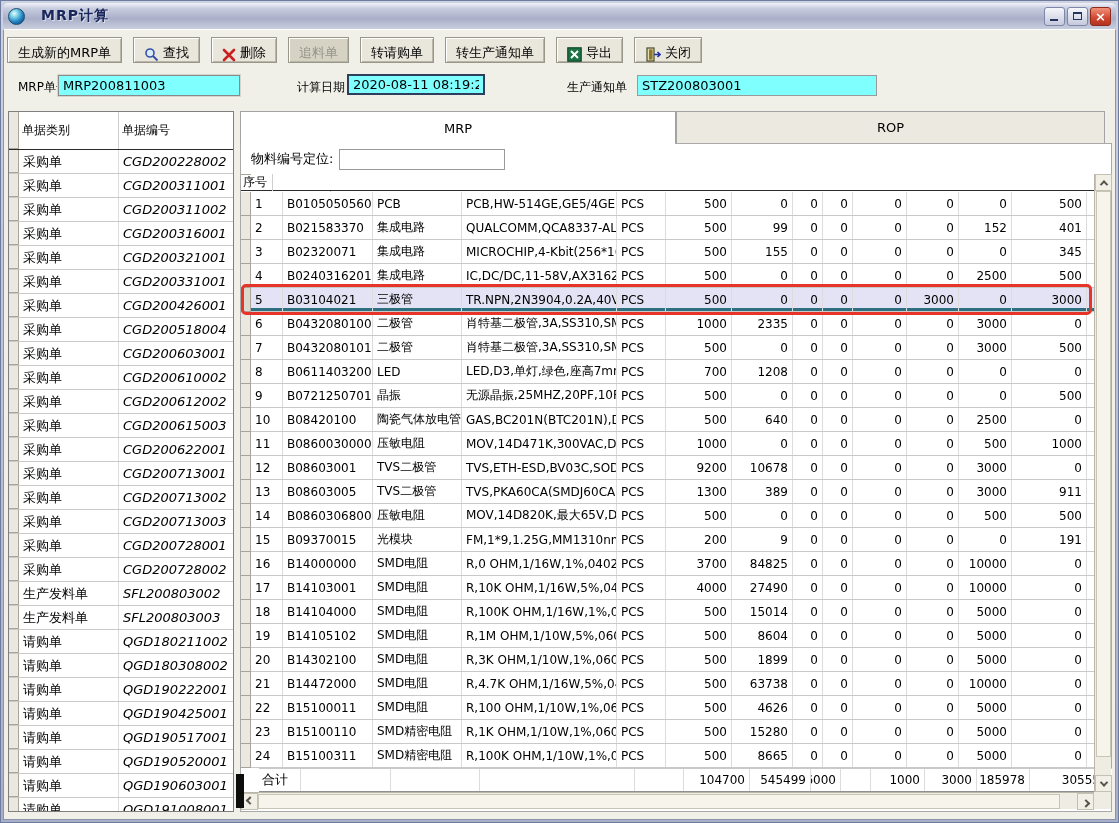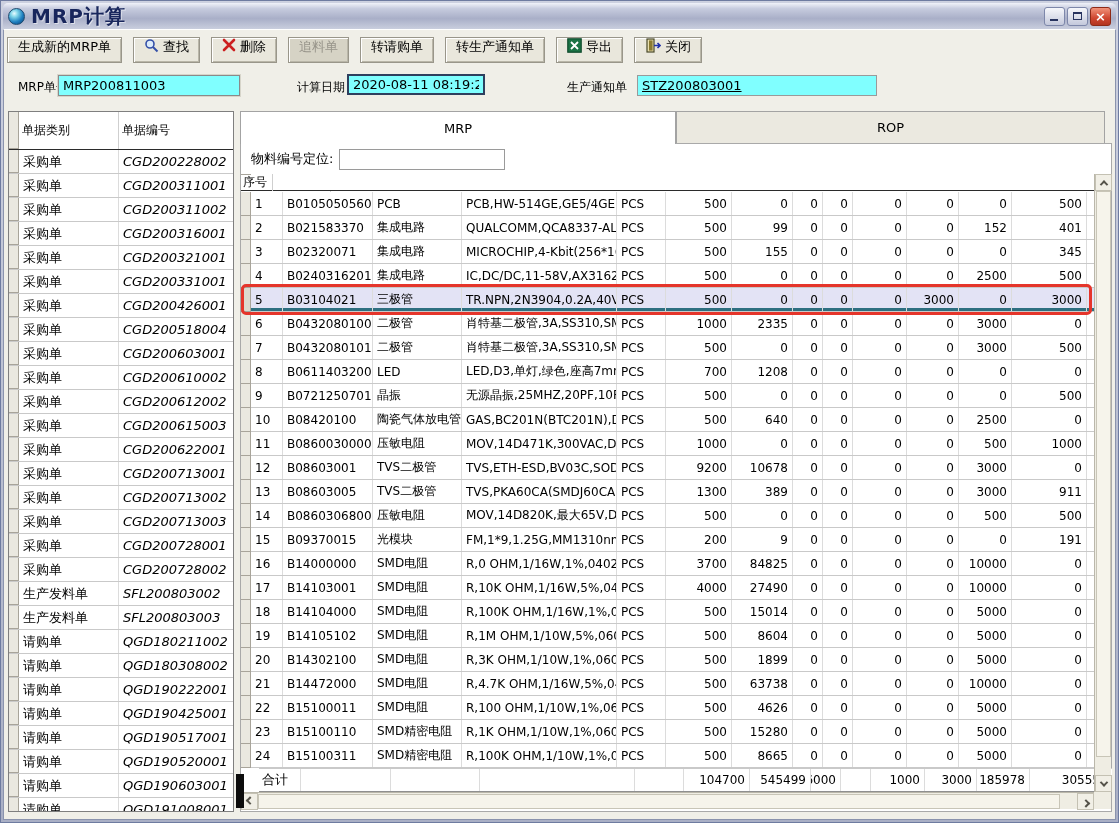--- a/index.html
+++ b/index.html
@@ -6,48 +6,48 @@
   *{box-sizing:border-box;}
   .window{position:relative;width:1119px;height:823px;background:linear-gradient(180deg,#cdd1e0,#a9afc5);
     box-shadow:inset 0 0 0 1px #6e7ba0;overflow:hidden;}
   
   .titlebar{position:absolute;left:3px;top:3px;right:3px;height:26px;
     background:linear-gradient(180deg,#f0f2f9 0%,#c6cbde 22%,#a9afc8 60%,#c9cede 100%);
     border-radius:5px 5px 0 0;display:flex;align-items:center;padding:0 5px;}
   .title-icon{width:17px;height:17px;border-radius:50%;
     background:radial-gradient(circle at 35% 30%,#e8fbff 0%,#7fd4e8 25%,#1e7fc0 60%,#0a3a72 100%);
     border:1px solid #1e4a6e;flex:0 0 auto;}
-  .title-text{font-weight:bold;font-size:20px;color:#18265c;margin-left:6px;
+  .title-text{font-weight:bold;font-size:14px;color:#18265c;margin-left:16px;
     text-shadow:1px 1px 0 rgba(255,255,255,0.55);letter-spacing:1px;}
   .winbtns{margin-left:auto;display:flex;gap:2px;}
   .winbtn{width:21px;height:19px;border:1px solid #7d87aa;border-radius:3px;
     background:linear-gradient(180deg,#f6f7fb,#c4c9dc);display:flex;align-items:center;justify-content:center;
     font-size:10px;color:#27335f;position:relative;}
   .winbtn .min-glyph{position:absolute;left:5px;bottom:4px;width:8px;height:2px;background:#27335f;}
   .winbtn .max-glyph{width:9px;height:8px;border:1px solid #27335f;border-top-width:2px;}
   .winbtn.close{background:linear-gradient(180deg,#f1937b,#cf4630 60%,#b23420);border-color:#8e2a17;}
   .winbtn.close .x-glyph{color:#fff;font-weight:bold;font-size:13px;line-height:13px;}
   
   .client{position:absolute;left:3px;top:29px;right:3px;bottom:3px;background:#F0EFE8;
     border:1px solid #8a93ad;border-top-color:#fff;}
   
   .toolbar{position:absolute;left:3px;top:7px;height:27px;display:flex;gap:11px;}
-  .tbtn{height:26px;display:flex;align-items:flex-start;gap:4px;padding:0 10px;background:#E9E7DC;
+  .tbtn{height:26px;display:flex;align-items:flex-end;gap:4px;padding:0 10px;background:#E9E7DC;
     border:1px solid #99968a;box-shadow:inset 1px 1px 0 #ffffff, inset -1px -1px 0 #b9b6a8;
     font-size:13px;color:#000;cursor:default;white-space:nowrap;}
   .tbtn.disabled{background:#D6D3C5;color:#97948a;}
   .tbtn svg{display:block;}
   
   .flabel{position:absolute;font-size:12px;color:#000;white-space:nowrap;}
   .field{position:absolute;background:var(--field-bg,#80FFFF);border:1px solid #8a8a8a;
     font-size:13px;padding:0 4px;font-family:inherit;height:21px;color:#000;}
   .field.focus{border:2px solid #2e3f5e;}
   #f-mrp{left:54px;top:45px;width:182px;box-shadow:0 0 0 1px #d7d5ca;}
   #f-date{left:343px;top:44px;width:138px;}
-  #f-notice{left:633px;top:45px;width:240px;border-color:#9a9a9a;text-decoration:underline;}
+  #f-notice{left:633px;top:45px;width:240px;border-color:#9a9a9a;}
   
   .left-panel{position:absolute;left:4px;top:81px;width:226px;height:701px;background:#fff;
     border:1px solid #7f7f7f;overflow:hidden;}
   .l-header{height:38px;display:flex;border-bottom:1px solid #2b2b2b;font-size:12px;background:#fff;}
   .l-hcell{display:flex;align-items:center;padding-left:3px;border-right:1px solid #cfcfcf;overflow:hidden;white-space:nowrap;}
   .l-ind{width:10px;flex:0 0 auto;background:#EAE8E0;border-right:1px solid #a8a49a;border-bottom:1px solid #a8a49a;}
   .l-row{height:24px;display:flex;border-bottom:1px solid #c9c9c9;font-size:13px;background:#fff;}
   .l-c1{width:100px;flex:0 0 auto;border-right:1px solid #dcdcdc;padding-left:4px;display:flex;align-items:center;overflow:hidden;white-space:nowrap;}
   .l-c2{flex:1;padding-left:4px;display:flex;align-items:center;overflow:hidden;white-space:nowrap;font-style:italic;}
   .l-header .l-c1h{width:100px;}

